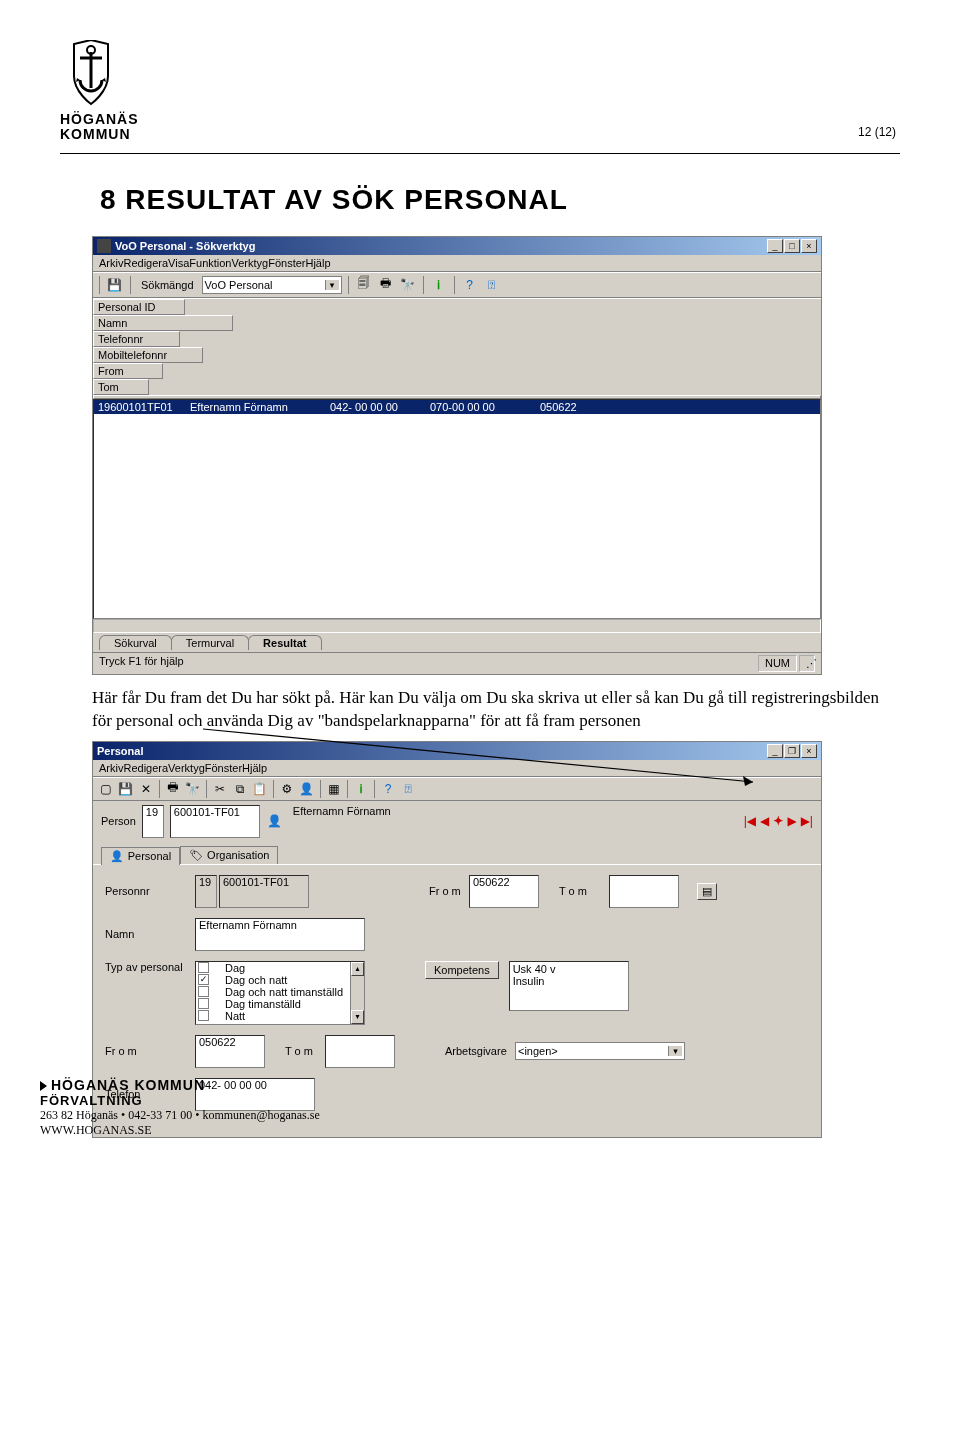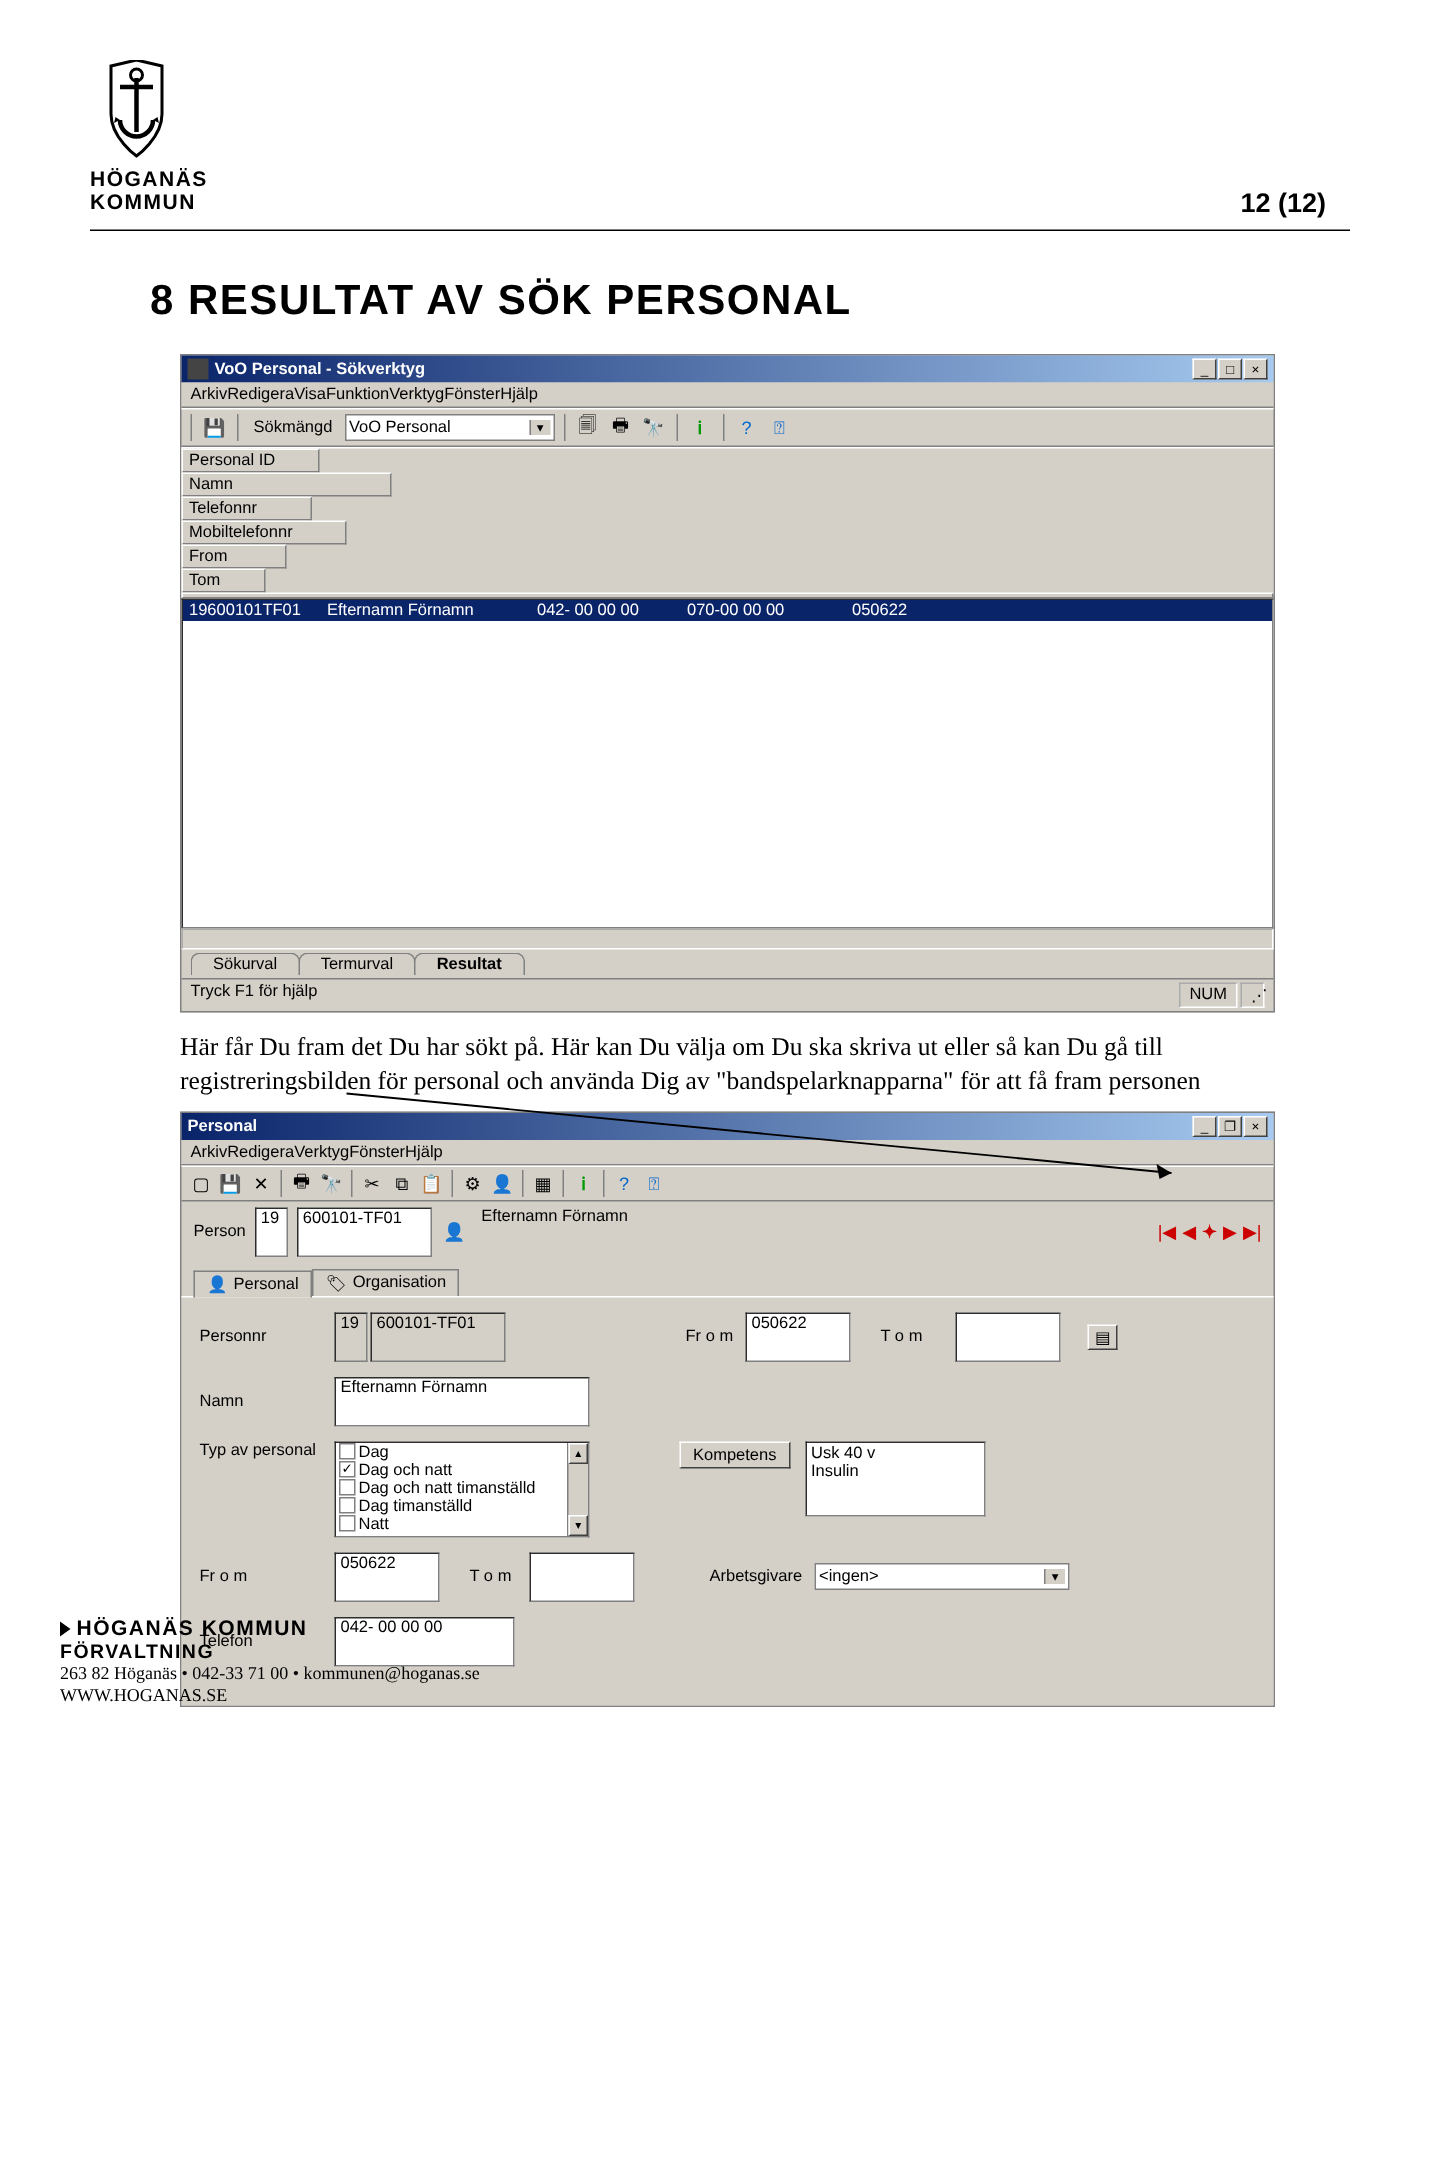--- a/index.html
+++ b/index.html
@@ -27,37 +27,36 @@
   .logo-text {
     font-weight: bold;
     font-size: 14px;
     letter-spacing: 1px;
     line-height: 1.1;
     margin-top: 2px;
   }
   .page-num {
     position: absolute;
     top: 85px;
-    right: 16px;
-    font-size: 18px;
-    font-weight: bold;
+    right: 4px;
+    font-size: 12px;
   }
   hr.topline {
     border: none;
     border-top: 1px solid #000;
     margin: 10px 0 30px 0;
   }
   h1.section {
     font-family: "Century Gothic","Futura",Arial,sans-serif;
     font-weight: bold;
     font-size: 28px;
     letter-spacing: 1px;
     margin: 0 0 20px 40px;
   }
-  .body-indent { margin-left: 60px; }
+  .body-indent { margin-left: 32px; }
   .screenshot1 {
     width: 730px;
     background: #d4d0c8;
     border: 1px solid #808080;
     font-family: Tahoma, sans-serif;
     font-size: 11px;
     position: relative;
   }
   .titlebar {
     background: linear-gradient(to right, #0a246a, #a6caf0);
@@ -264,21 +263,21 @@
   .flabel { width: 90px; }
   .listbox {
     background: #fff;
     border: 1px inset #808080;
     width: 170px;
     height: 64px;
     overflow: hidden;
     font-size: 11px;
     position: relative;
   }
-  .listbox .li-item { padding: 0 2px; display: flex; align-items: center; gap: 2px; }
+  .listbox .li-item { padding: 0 2px; display: flex; align-items: center; gap: 16px; }
   .scrollbar {
     position: absolute;
     right: 0; top: 0;
     width: 14px;
     height: 100%;
     background: #d4d0c8;
     border-left: 1px solid #808080;
     display: flex; flex-direction: column;
   }
   .sbtn {

